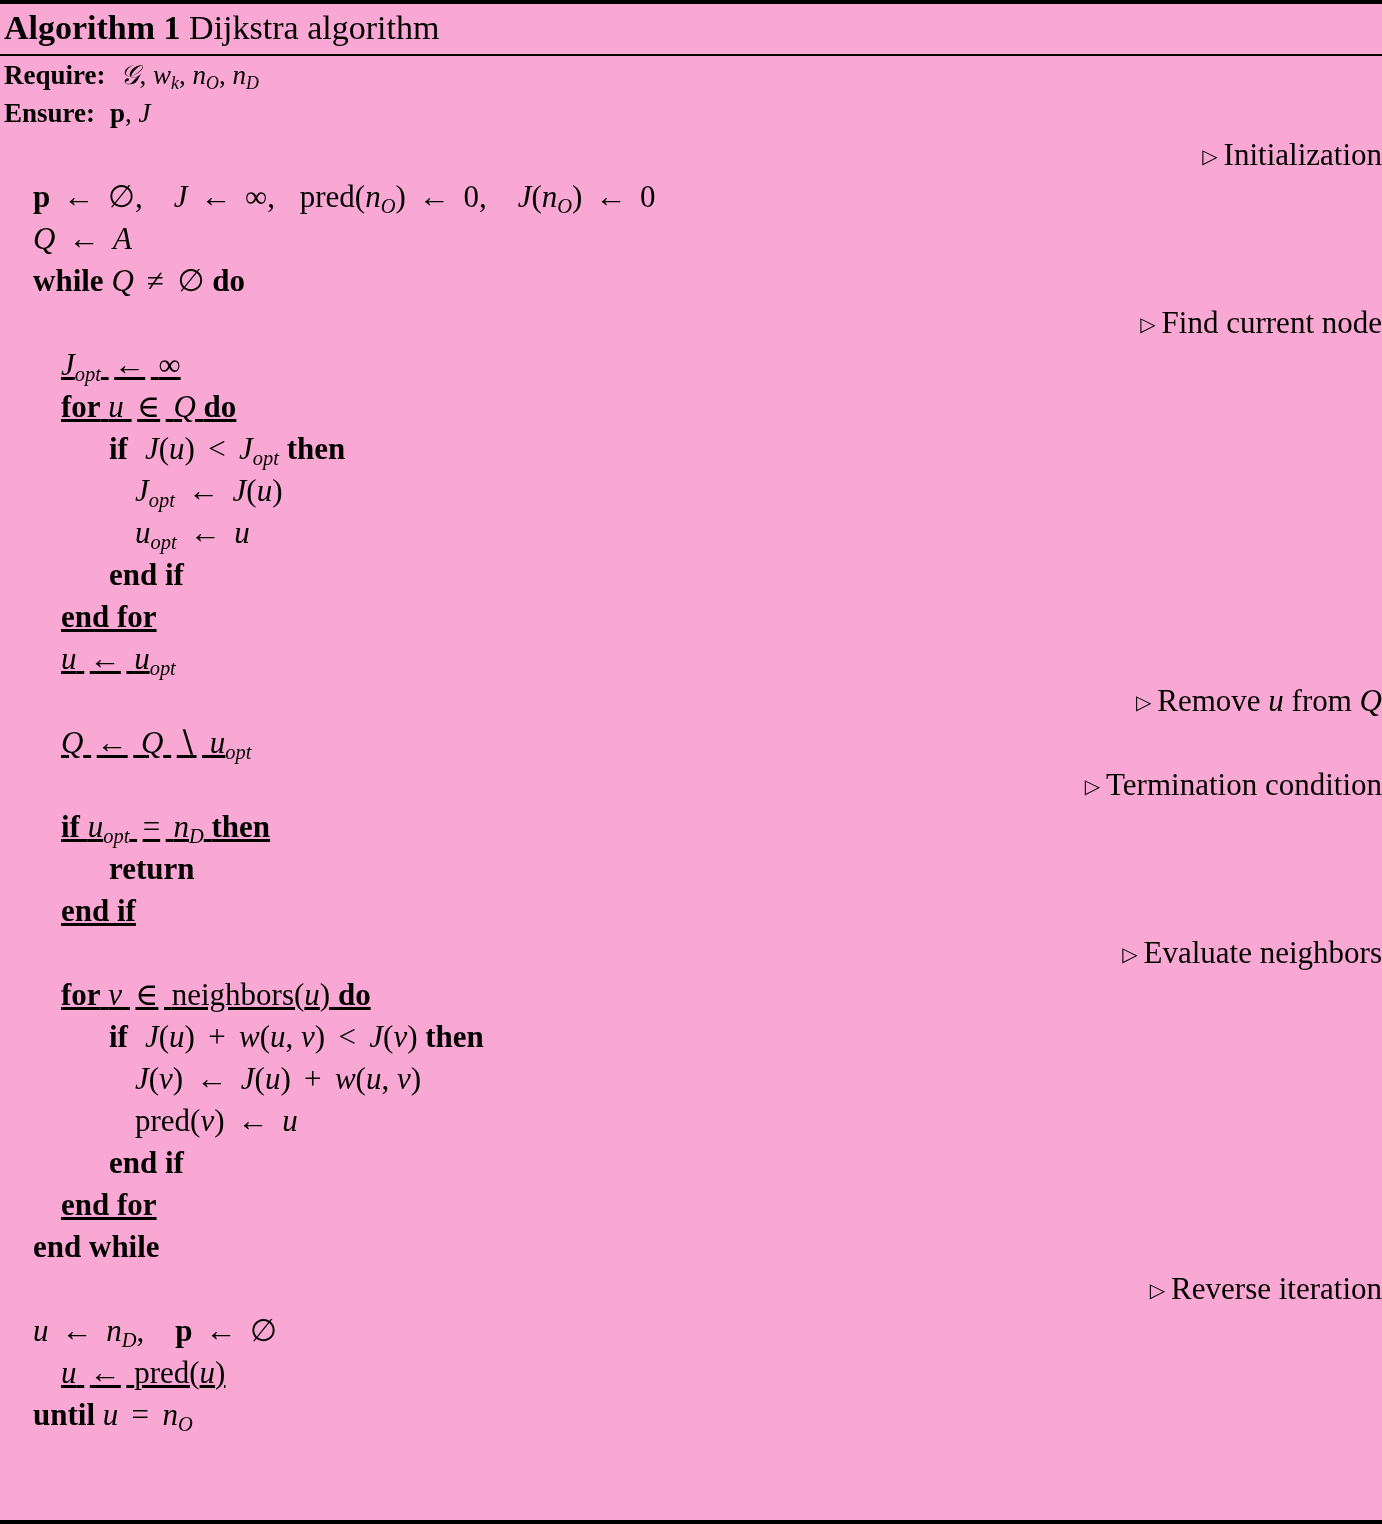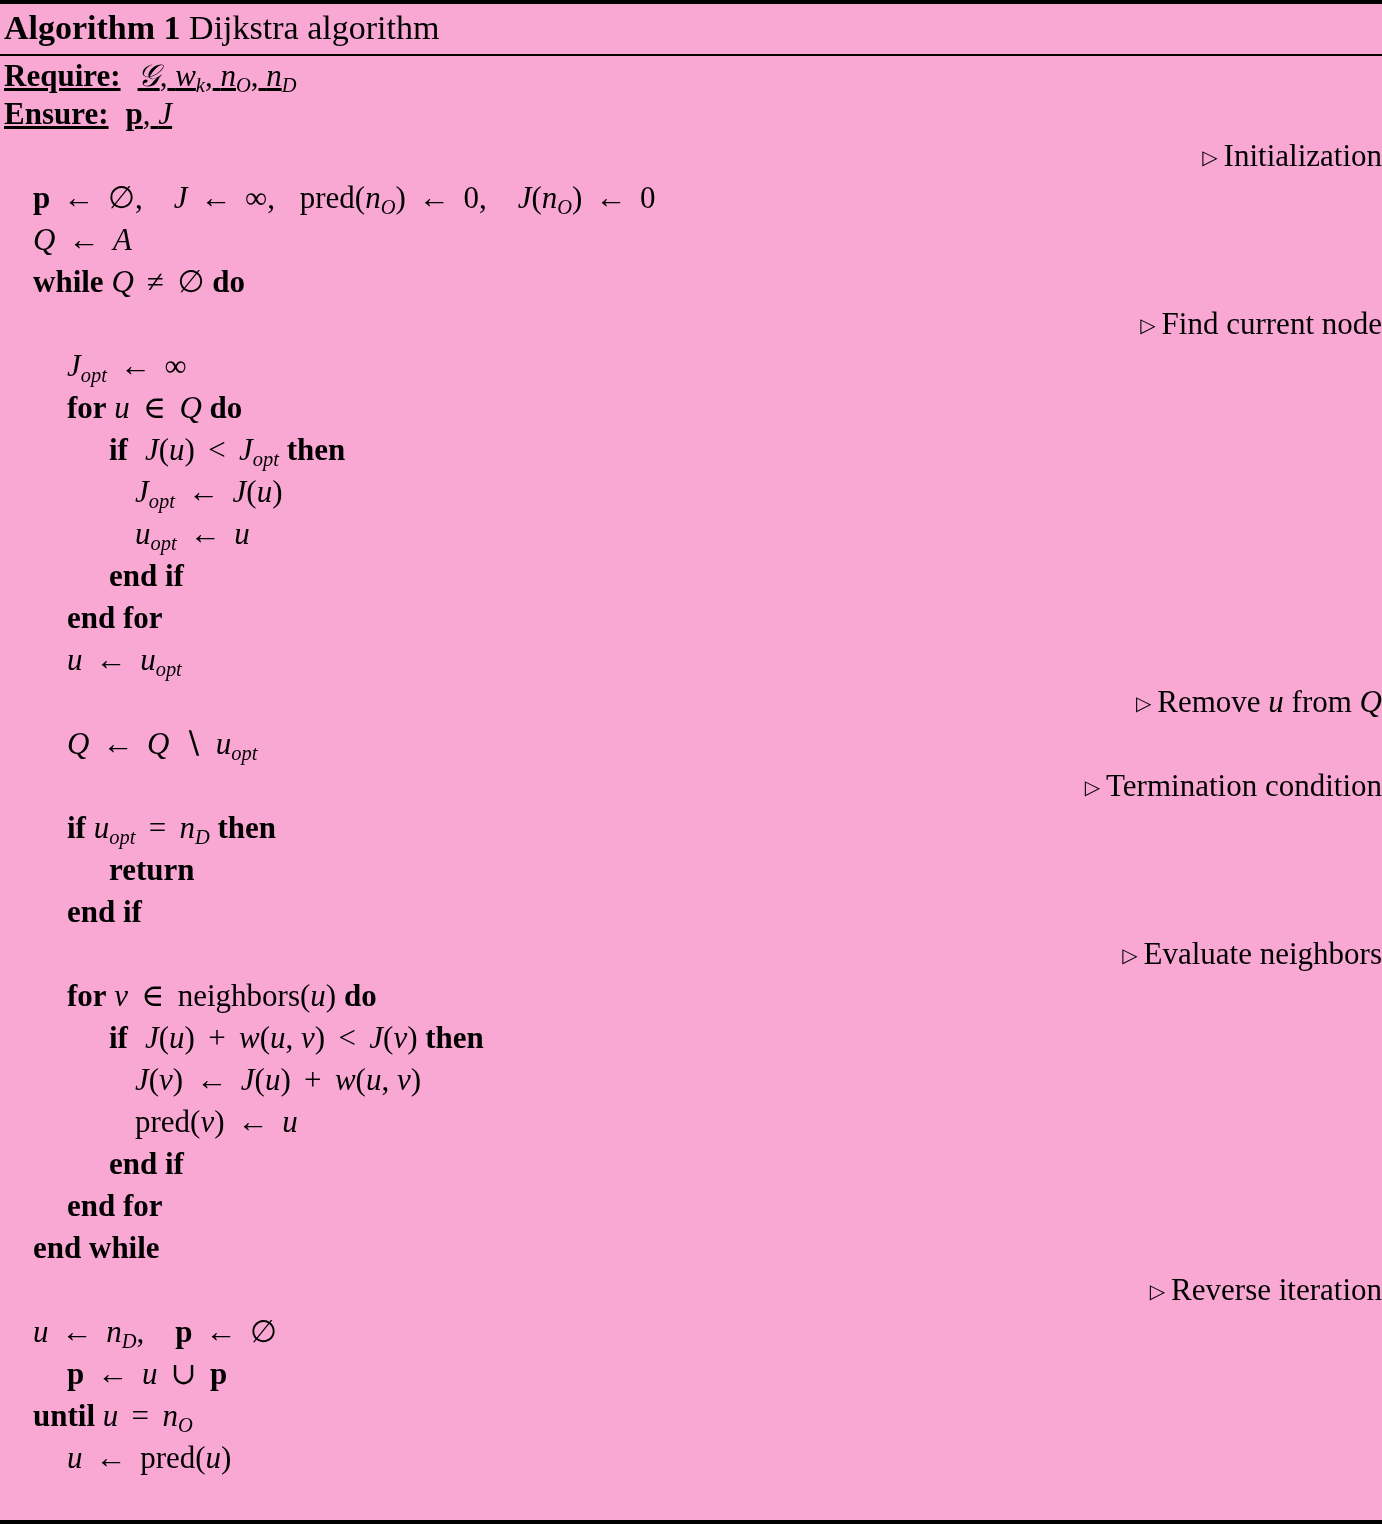--- a/index.html
+++ b/index.html
@@ -41,25 +41,24 @@
   }
   .algo-title .lbl {
     font-weight: bold;
   }
   .algo-title .desc {
     font-weight: normal;
   }
 
   
   .io-line {
-    font-size: 31px;
+    font-size: 27px;
     line-height: 38px;
     padding-left: 4px;
     white-space: nowrap;
-    text-decoration: underline;
   }
   .io-line .kw {
     font-weight: bold;
   }
 
   
   .algo-body {
     position: relative;
     padding-top: 2px;
   }
@@ -69,21 +68,21 @@
     font-size: 31px;
     line-height: 42px;
     white-space: nowrap;
   }
   .code {
     position: absolute;
     top: 0;
     white-space: nowrap;
   }
   .ind0 { left: 25px; margin-left: 8px; }
-  .ind1 { left: 67px; }
+  .ind1 { left: 61px; text-decoration: underline; }
   .ind2 { left: 109px; }
   .ind3 { left: 135px; text-align: center; }
 
   .cmt {
     position: absolute;
     top: 0;
     right: 0;
     white-space: nowrap;
   }
   .cmt .tri {
@@ -248,29 +247,26 @@
 
     <div class="line">
       <span class="cmt"><span class="tri">▷</span><span>Reverse iteration</span></span>
     </div>
 
     <div class="line">
       <span class="code ind0"><span class="mi">u</span> <span class="op">←</span> <span class="mi">n</span><sub>D</sub><span class="mr">,</span><span class="sp2"></span><span class="mb">p</span> <span class="op">←</span> <span class="mr">∅</span></span>
     </div>
 
 
-    <div class="line">
-      <span class="code ind1"><span class="mb">p</span> <span class="op">←</span> <span class="mi">u</span> <span class="op">∪</span> <span class="mb">p</span></span>
+
+    <div class="line">
+      <span class="code ind1"><span class="mi">u</span> <span class="op">←</span> <span class="mr">pred(</span><span class="mi">u</span><span class="mr">)</span></span>
     </div>
 
     <div class="line">
       <span class="code ind0"><span class="kw">until</span> <span class="mi">u</span> <span class="op">=</span> <span class="mi">n</span><sub>O</sub></span>
     </div>
 
-    <div class="line">
-      <span class="code ind1"><span class="mi">u</span> <span class="op">←</span> <span class="mr">pred(</span><span class="mi">u</span><span class="mr">)</span></span>
-    </div>
-
   </div>
 
   <div class="rule-thick" style="position:absolute;left:0;bottom:0;"></div>
 
 </div>
 
 </body></html>

